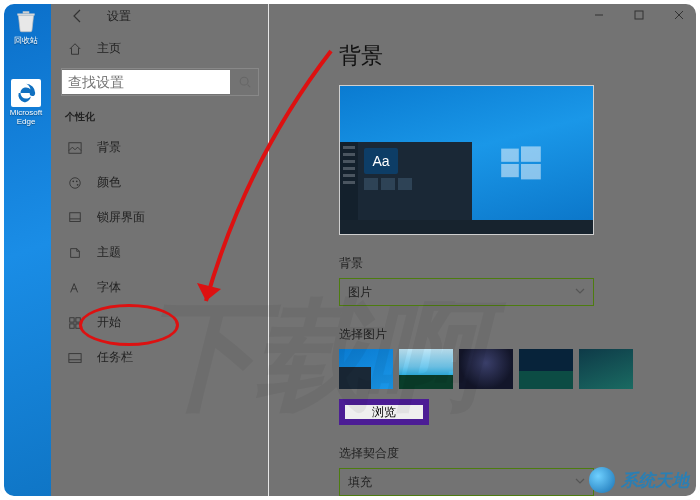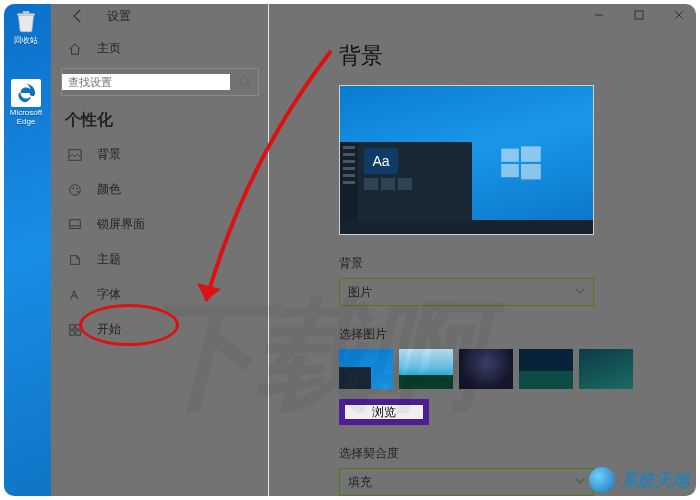--- a/index.html
+++ b/index.html
@@ -37,24 +37,24 @@
   .back-btn { width:22px; height:22px; display:flex; align-items:center; justify-content:center; color:#333; }
   .sb-title { font-size:12px; color:#222; }
   .sb-row { display:flex; align-items:center; gap:14px; padding:7px 0 7px 16px; font-size:12px; color:#222; }
   .sb-row .icon { width:16px; height:16px; display:flex; align-items:center; justify-content:center; color:#333; }
   .sb-row .icon svg { width:14px; height:14px; }
   .search-wrap { padding:4px 10px 6px 10px; }
   .search {
     width:198px; height:28px; border:1px solid #888; position:relative; display:flex; align-items:center;
   }
   .search input {
-    border:none; outline:none; width:168px; height:16px; font-size:11px; padding-left:6px; color:#888;
+    border:none; outline:none; width:168px; height:24px; font-size:14px; padding-left:6px; color:#888;
   }
   .search .sicon { position:absolute; right:6px; top:6px; color:#666; }
-  .cat { font-size:16px; font-weight:600; padding:8px 0 6px 14px; color:#222; }
+  .cat { font-size:10px; font-weight:600; padding:8px 0 6px 14px; color:#222; }
   .nav .sb-row { padding:9px 0 9px 16px; cursor:default; }
 
   
   .content { position:absolute; left:218px; top:28px; width:432px; height:472px; padding:12px 0 0 70px; overflow:hidden; }
   .page-title { font-size:22px; font-weight:500; color:#111; margin-bottom:14px; }
   .preview {
     width:255px; height:150px; border:1px solid #cfcfcf; position:relative; overflow:hidden;
     background: linear-gradient(165deg,#0a7bd1 0%, #1a97e8 45%, #0a73c6 100%);
   }
   .pv-task { position:absolute; left:0; bottom:0; width:100%; height:14px; background:#17232e; }
@@ -240,20 +240,29 @@
         <span class="icon">
               <svg viewBox="0 0 16 16">
                 <rect x="2" y="2" width="5" height="5" fill="none" stroke="#333"></rect>
                 <rect x="9" y="2" width="5" height="5" fill="none" stroke="#333"></rect>
                 <rect x="2" y="9" width="5" height="5" fill="none" stroke="#333"></rect>
                 <rect x="9" y="9" width="5" height="5" fill="none" stroke="#333"></rect>
               </svg>
             </span>
         <span>开始</span>
       </div>
+      <div class="sb-row">
+        <span class="icon">
+              <svg viewBox="0 0 16 16">
+                <rect x="1" y="3" width="14" height="10" fill="none" stroke="#333"></rect>
+                <path stroke="#333" d="M1 10h14"></path>
+              </svg>
+            </span>
+        <span>任务栏</span>
+      </div>
     </div>
   </div>
 
   <div class="content">
     <div class="page-title">背景</div>
 
     <div class="preview">
       <div class="pv-logo">
         <svg viewBox="0 0 40 40">
               <g fill="#fff">

